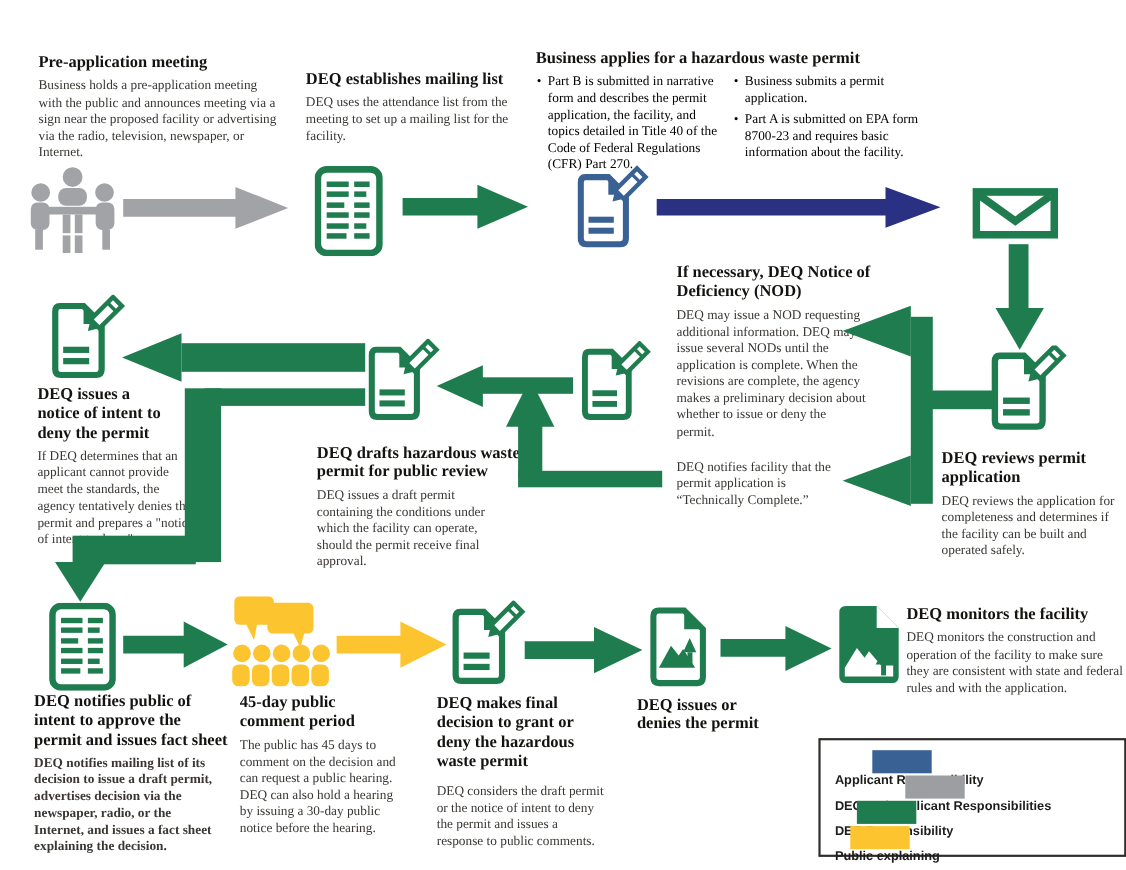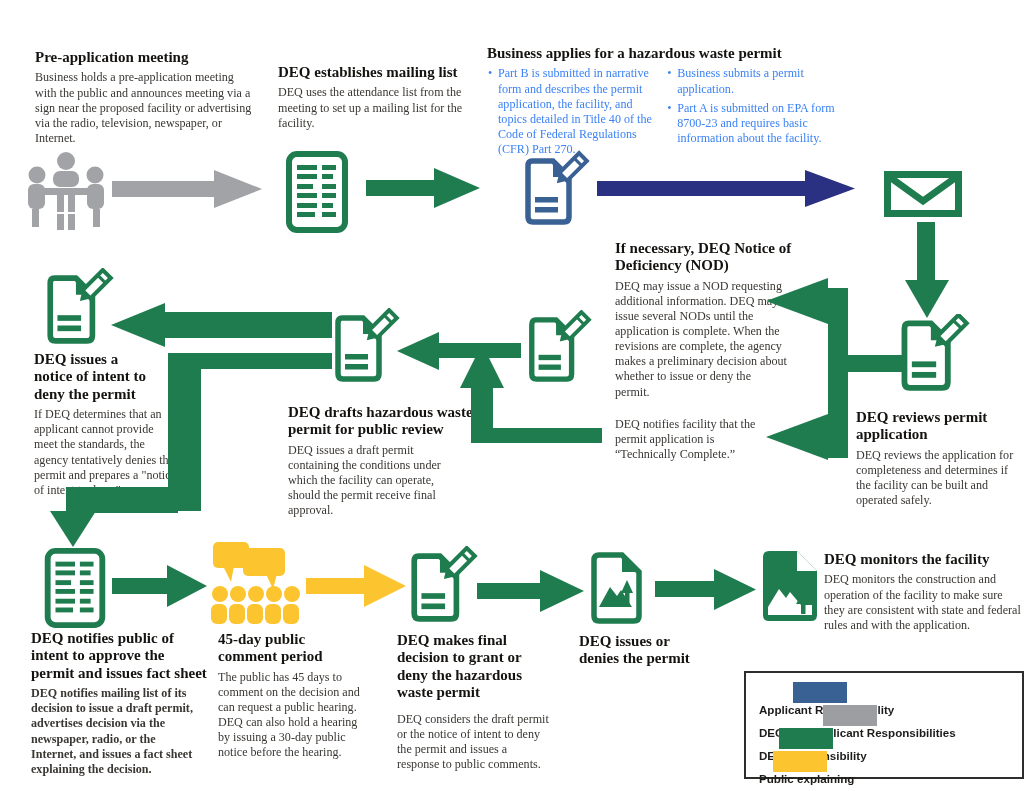--- a/index.html
+++ b/index.html
@@ -3,21 +3,21 @@
 <meta charset="utf-8">
 <style>
   html,body{margin:0;padding:0;background:#ffffff;}
   .canvas{position:relative;width:1024px;height:791px;background:#ffffff;overflow:hidden;
           font-family:"Liberation Serif","DejaVu Serif",serif;color:#35322e;}
   .block{position:absolute;}
   .block h3{margin:0 0 4px 0;font-size:15px;line-height:1.16;font-weight:bold;color:#151310;}
   .block p{margin:0;font-size:12.1px;line-height:1.25;color:#3a3733;}
   .bullet-cols{display:flex;gap:14px;margin-top:3px;}
   .bullets{margin:0;padding:0;list-style:none;}
-  .bullets li{position:relative;padding-left:11px;font-size:12.1px;line-height:1.25;margin-bottom:4px;color:#3b82f6;}
+  .bullets li{position:relative;padding-left:11px;font-size:12.1px;line-height:1.25;margin-bottom:4px;color:#000000;}
   .bullets li::before{content:"\2022";position:absolute;left:1px;top:0;}
   .bar{position:absolute;background:#1F7C4E;}
   .tri{position:absolute;width:0;height:0;}
   .tri-left-big{border-top:23px solid transparent;border-bottom:23px solid transparent;border-right:62px solid #1F7C4E;}
   .tri-left-mid{border-top:22px solid transparent;border-bottom:22px solid transparent;border-right:54px solid #1F7C4E;}
   .tri-left-sm{border-top:19px solid transparent;border-bottom:19px solid transparent;border-right:42px solid #1F7C4E;}
   .tri-down-env{border-left:22px solid transparent;border-right:22px solid transparent;border-top:38px solid #1F7C4E;}
   .tri-down-L{border-left:23px solid transparent;border-right:23px solid transparent;border-top:36px solid #1F7C4E;}
   .tri-up{border-left:22px solid transparent;border-right:22px solid transparent;border-bottom:44px solid #1F7C4E;}
   svg.arr,svg.icon{position:absolute;overflow:visible;}

